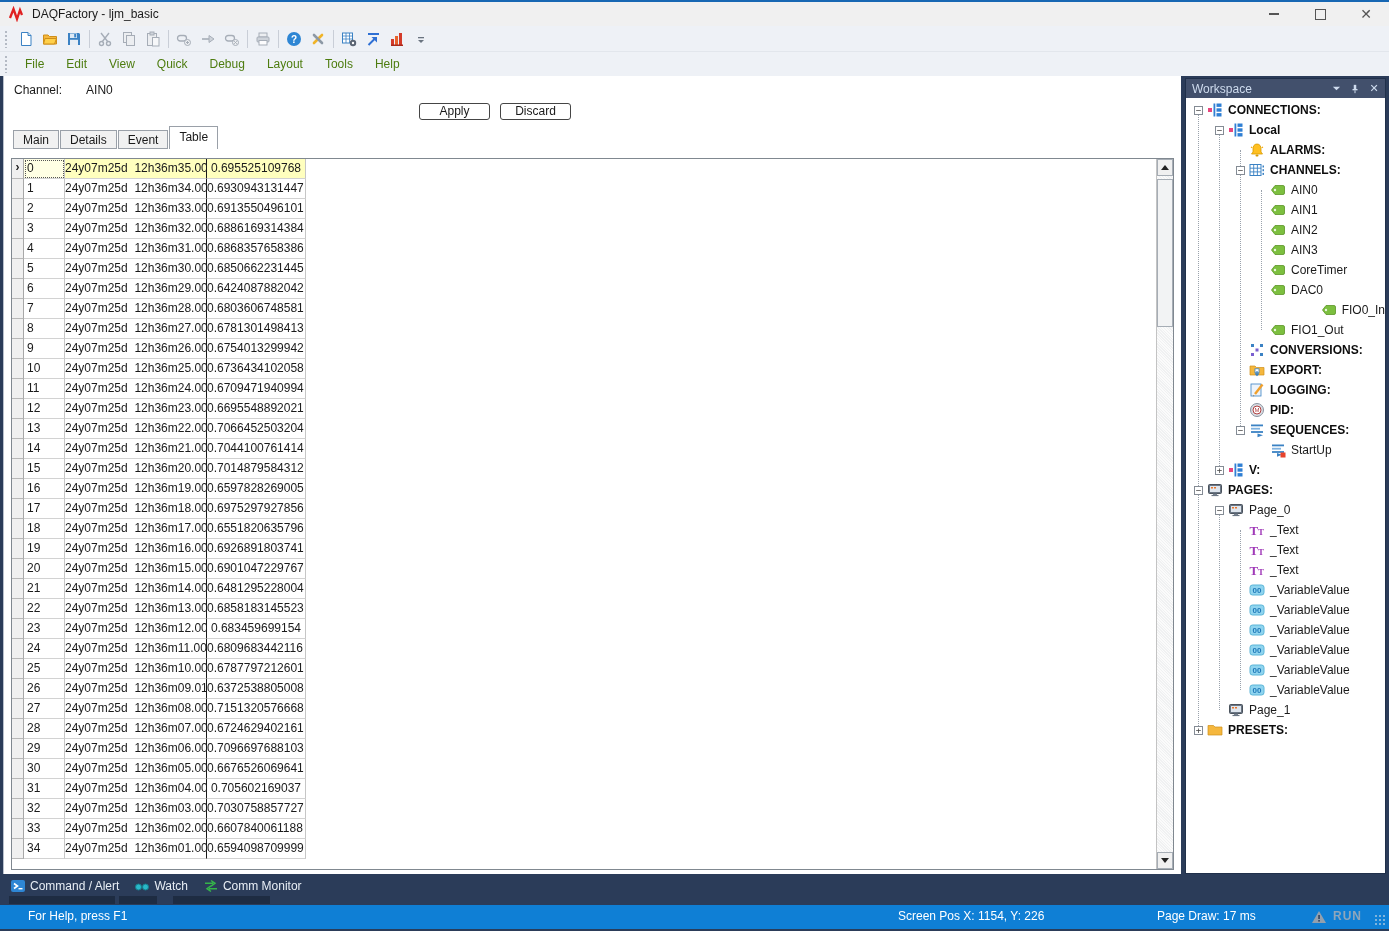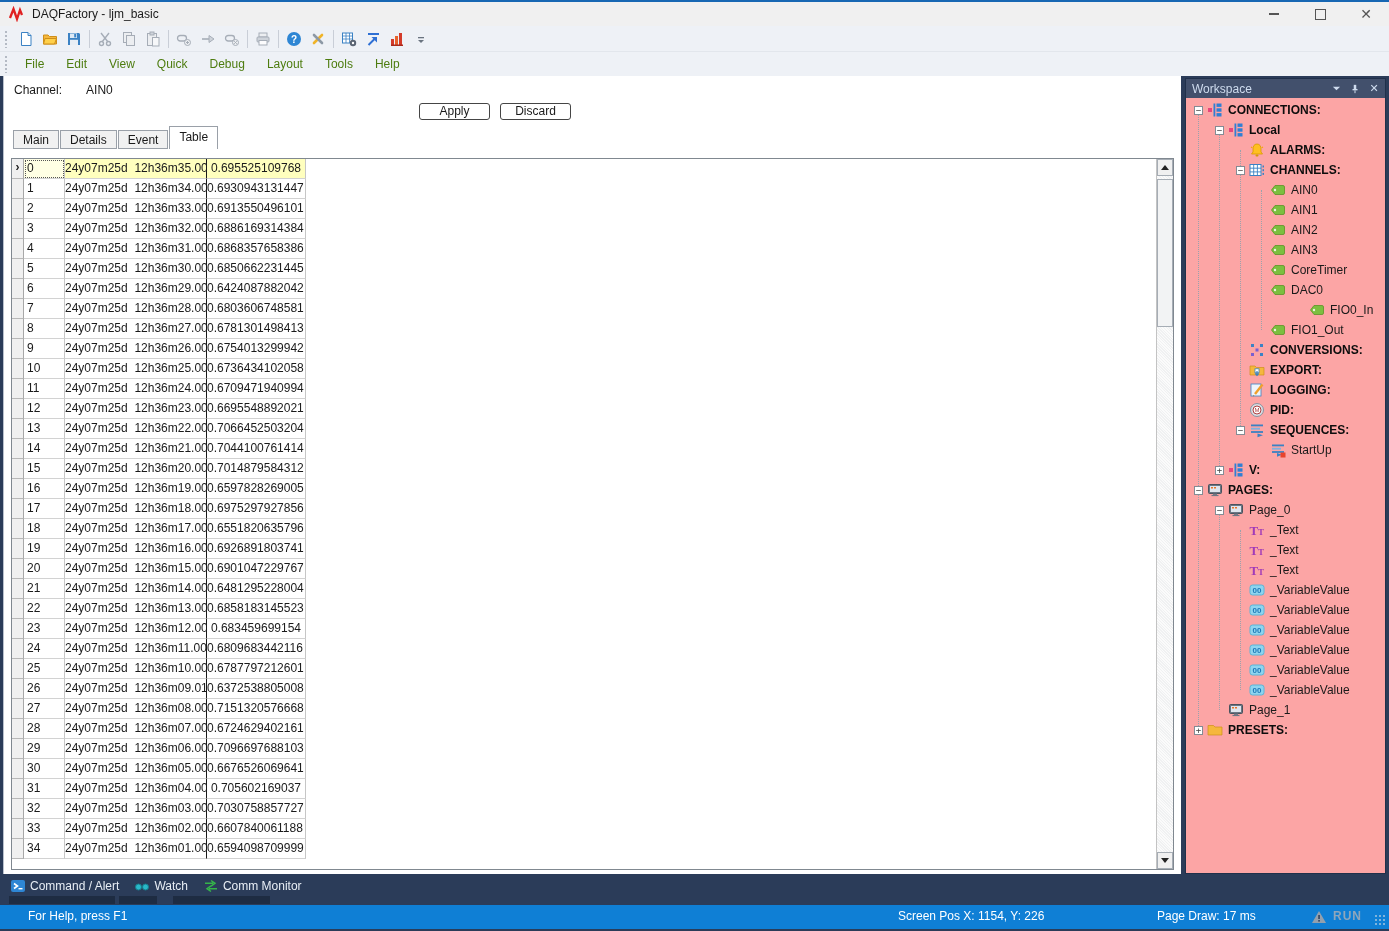--- a/index.html
+++ b/index.html
@@ -74,21 +74,21 @@
   .sb-btn{position:absolute;left:0;width:16px;height:17px;background:#f0f0f0;border:1px solid #a6adb5;
     box-sizing:border-box;display:flex;align-items:center;justify-content:center;}
   .sb-up{top:0;}
   .sb-down{bottom:0;}
   .tri-up{width:0;height:0;border-left:4px solid transparent;border-right:4px solid transparent;border-bottom:5px solid #222;}
   .tri-down{width:0;height:0;border-left:4px solid transparent;border-right:4px solid transparent;border-top:5px solid #222;}
   .sb-thumb{position:absolute;left:0;top:20px;width:16px;height:148px;background:#f2f3f4;
     border:1px solid #a6adb5;box-sizing:border-box;}
 
   
-  .workspace{position:absolute;left:1185px;top:78px;width:201px;height:796px;background:#fca5a5;
+  .workspace{position:absolute;left:1185px;top:78px;width:201px;height:796px;background:#ffffff;
     border:1px solid #20304a;box-sizing:border-box;}
   .ws-header{height:19px;background:#42506c;display:flex;align-items:center;color:#cfdcee;padding-left:6px;box-sizing:border-box;}
   .ws-tools{margin-left:auto;display:flex;align-items:center;gap:7px;padding-right:5px;color:#cfdcee;}
   .ws-tool{display:flex;align-items:center;justify-content:center;width:12px;height:12px;}
   .tree{position:relative;padding-top:2px;height:775px;overflow:hidden;}
   .guide{position:absolute;width:0;border-left:1px dotted #9aa2ac;z-index:0;}
   .tree-row{position:relative;z-index:1;height:20px;display:flex;align-items:center;box-sizing:border-box;}
   .tree-row .lbl{margin-left:5px;white-space:nowrap;}
   .tree-row.bold .lbl{font-weight:bold;color:#0d0d0d;}
   .expand{width:9px;height:9px;background:#fff;border:1px solid #848b94;box-sizing:border-box;
@@ -673,21 +673,21 @@
       <div class="tree-row" style="padding-left: 71px;">
         <span class="exp-spacer"></span>
         <span class="icon">
           <svg viewBox="0 0 16 16">
             <path d="M5 3.5 L13 3.5 Q14.5 3.5 14.5 5 L14.5 11 Q14.5 12.5 13 12.5 L5 12.5 L1.5 8 Z" fill="#7cbf3f" stroke="#5a9427" stroke-width="0.8"></path>
             <circle cx="5" cy="8" r="1.2" fill="#e9f4de"></circle>
           </svg>
         </span>
         <span class="lbl">DAC0</span>
       </div>
-      <div class="tree-row" style="padding-left: 110px;">
+      <div class="tree-row" style="padding-left: 71px; justify-content: flex-end;">
         <span class="exp-spacer"></span>
         <span class="icon">
           <svg viewBox="0 0 16 16">
             <path d="M5 3.5 L13 3.5 Q14.5 3.5 14.5 5 L14.5 11 Q14.5 12.5 13 12.5 L5 12.5 L1.5 8 Z" fill="#7cbf3f" stroke="#5a9427" stroke-width="0.8"></path>
             <circle cx="5" cy="8" r="1.2" fill="#e9f4de"></circle>
           </svg>
         </span>
         <span class="lbl">FIO0_In</span>
       </div>
       <div class="tree-row" style="padding-left: 71px;">

